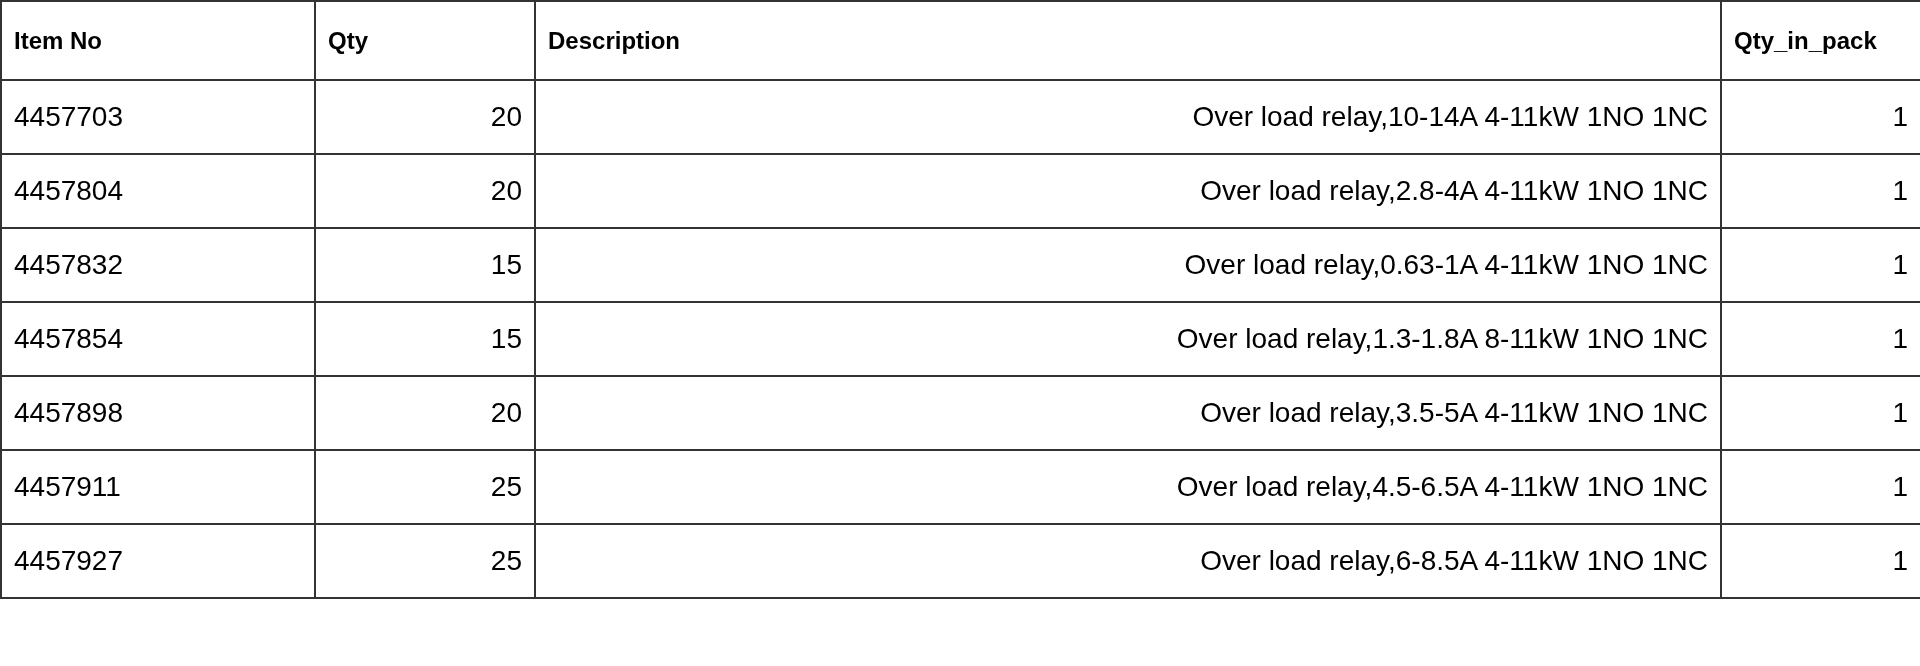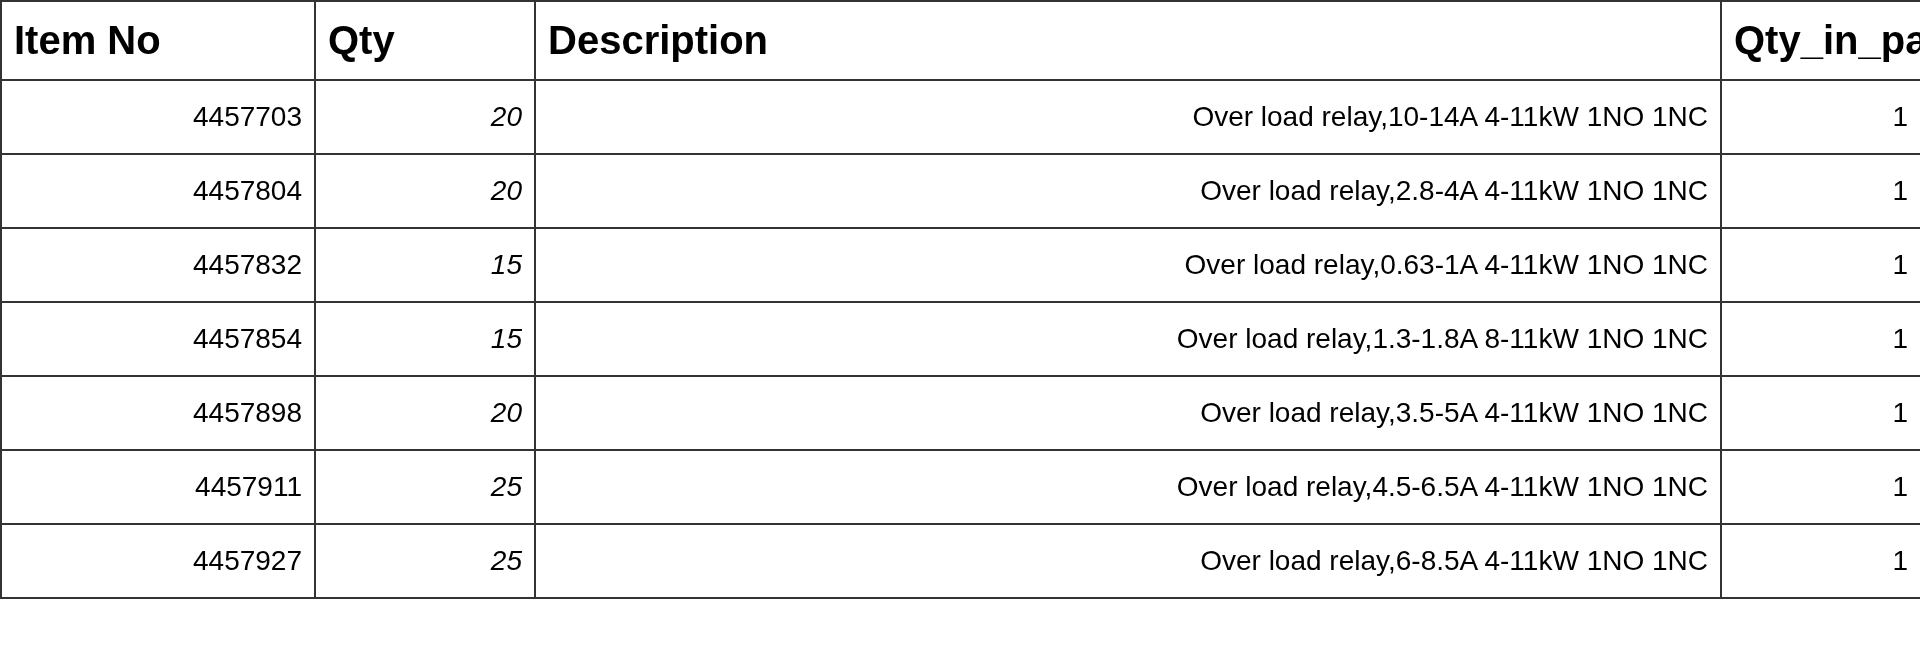--- a/index.html
+++ b/index.html
@@ -32,40 +32,39 @@
     col.col-qty  { width: 220px; }
     col.col-desc { width: 1186px; }
     col.col-pack { width: 200px; }
 
     thead tr th {
       background: #ffffff;
       border: 2px solid #333333;
       padding: 10px 12px;
       text-align: left;
       font-weight: bold;
-      font-size: 40px;
+      font-size: 24px;
       height: 79px;
       vertical-align: middle;
     }
 
     tbody tr td {
       border: 2px solid #333333;
       padding: 8px 12px;
       height: 74px;
       vertical-align: middle;
       font-size: 28px;
     }
 
     td.item-no {
-      text-align: right;
+      text-align: left;
     }
 
     td.qty {
       text-align: right;
-      font-style: italic;
     }
 
     td.description {
       text-align: right;
     }
 
     td.qty-pack {
       text-align: right;
     }
   </style>

